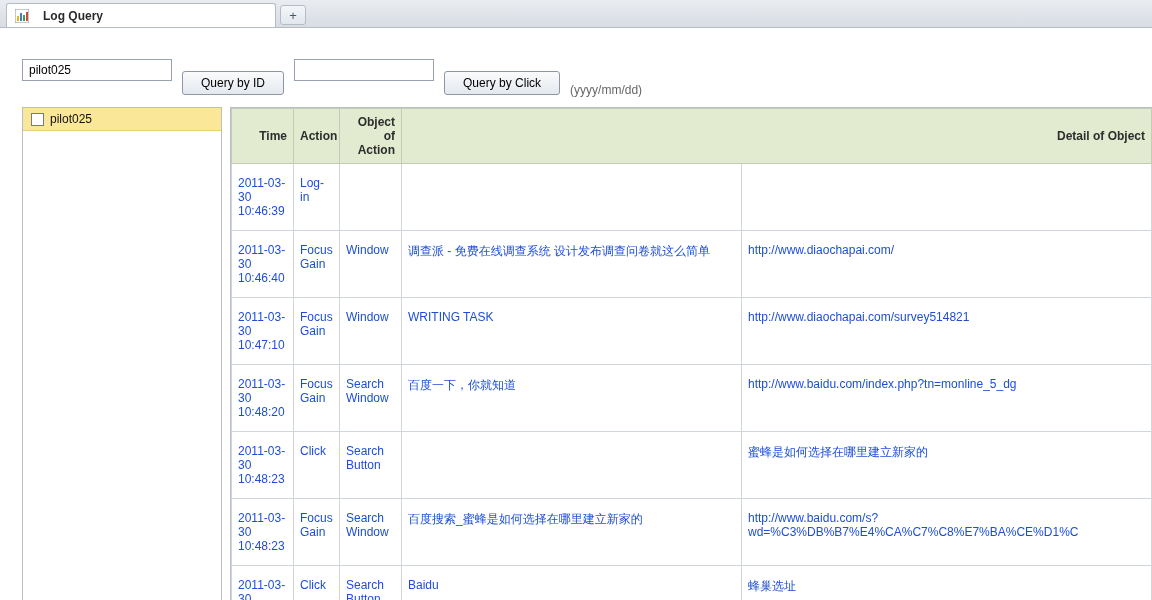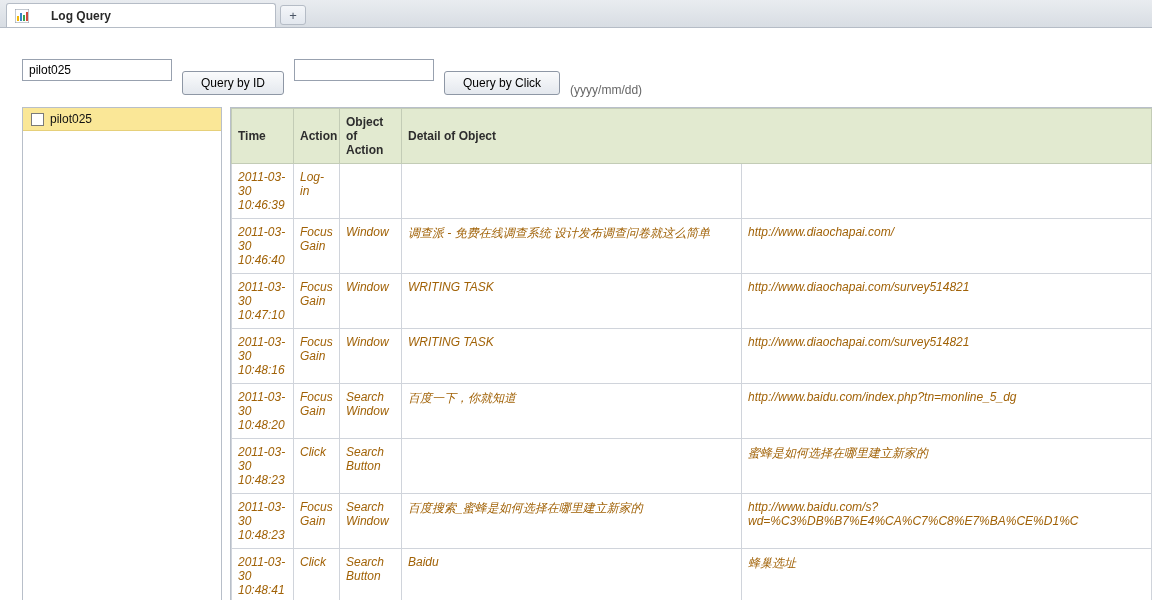--- a/index.html
+++ b/index.html
@@ -22,21 +22,21 @@
   }
   .tab {
     height: 24px;
     background: #ffffff;
     border: 1px solid #b5bcc6;
     border-bottom: none;
     border-radius: 3px 3px 0 0;
     display: flex;
     align-items: center;
     padding: 0 14px 0 8px;
-    gap: 22px;
+    gap: 14px;
     min-width: 270px;
     font-weight: bold;
     color: #2a2a2a;
     cursor: pointer;
   }
   .tab-icon {
     width: 14px; height: 14px;
     display: flex; align-items: center; justify-content: center;
   }
   .tab-icon svg { width: 14px; height: 14px; }
@@ -119,31 +119,30 @@
     border-collapse: collapse;
     width: 100%;
     table-layout: fixed;
   }
   .logtbl th {
     background: #e2ead0;
     border: 1px solid #c3ccb6;
     padding: 6px 6px;
     font-weight: bold;
     color: #2d2d2d;
-    text-align: left;
+    text-align: right;
     vertical-align: middle;
   }
   .logtbl td {
     border: 1px solid #d0d4db;
-    padding: 6px 6px;
+    padding: 12px 6px;
     vertical-align: top;
-    color: #a16207;
+    color: #1d4ed8;
     word-wrap: break-word;
     overflow: hidden;
-    font-style: italic;
   }
   .logtbl tbody tr:nth-child(odd) td { background: #ffffff; }
   .logtbl tbody tr:nth-child(even) td { background: #ffffff; }
   .col-time  { width: 62px; }
   .col-action{ width: 46px; }
   .col-obj   { width: 62px; }
   .col-detail{ width: 340px; }
   .col-extra { }
   .greenlink { color: #0b8a0b; }
 </style>
@@ -218,27 +217,20 @@
             <td class="greenlink">http://www.diaochapai.com/</td>
           </tr>
           <tr>
             <td>2011-03-30 10:47:10</td>
             <td>Focus Gain</td>
             <td>Window</td>
             <td>WRITING TASK</td>
             <td class="greenlink">http://www.diaochapai.com/survey514821</td>
           </tr>
           <tr>
-            <td>2011-03-30 10:48:16</td>
-            <td>Focus Gain</td>
-            <td>Window</td>
-            <td>WRITING TASK</td>
-            <td class="greenlink">http://www.diaochapai.com/survey514821</td>
-          </tr>
-          <tr>
             <td>2011-03-30 10:48:20</td>
             <td>Focus Gain</td>
             <td>Search Window</td>
             <td>百度一下，你就知道</td>
             <td class="greenlink">http://www.baidu.com/index.php?tn=monline_5_dg</td>
           </tr>
           <tr>
             <td>2011-03-30 10:48:23</td>
             <td>Click</td>
             <td>Search Button</td>

